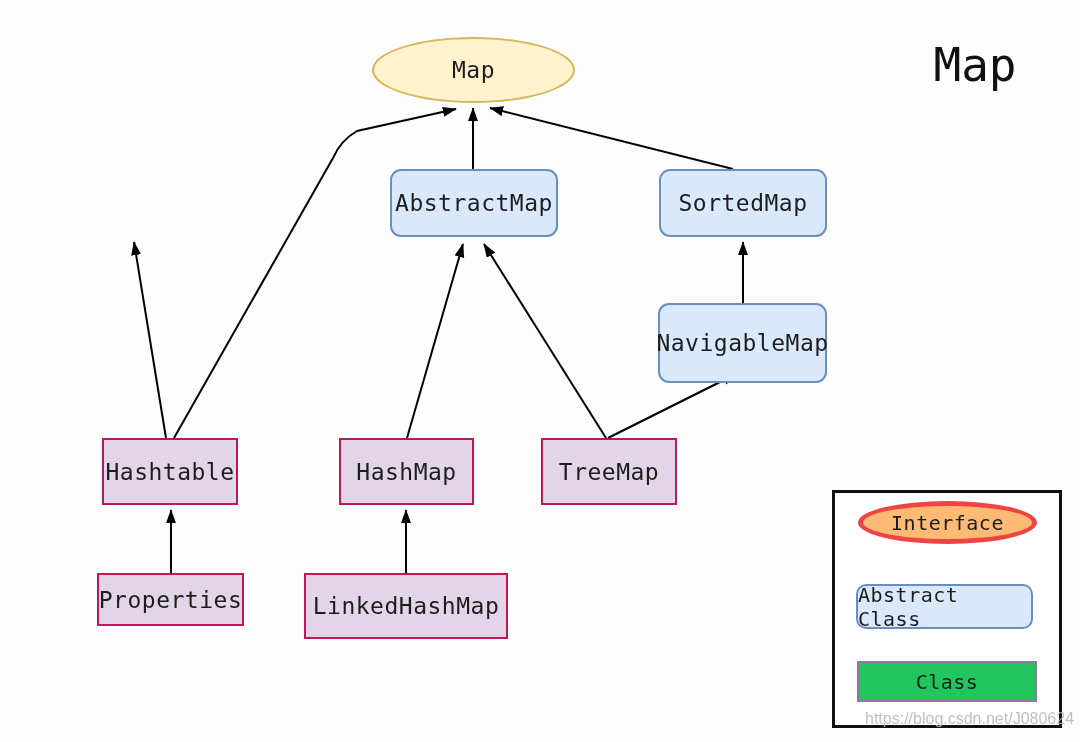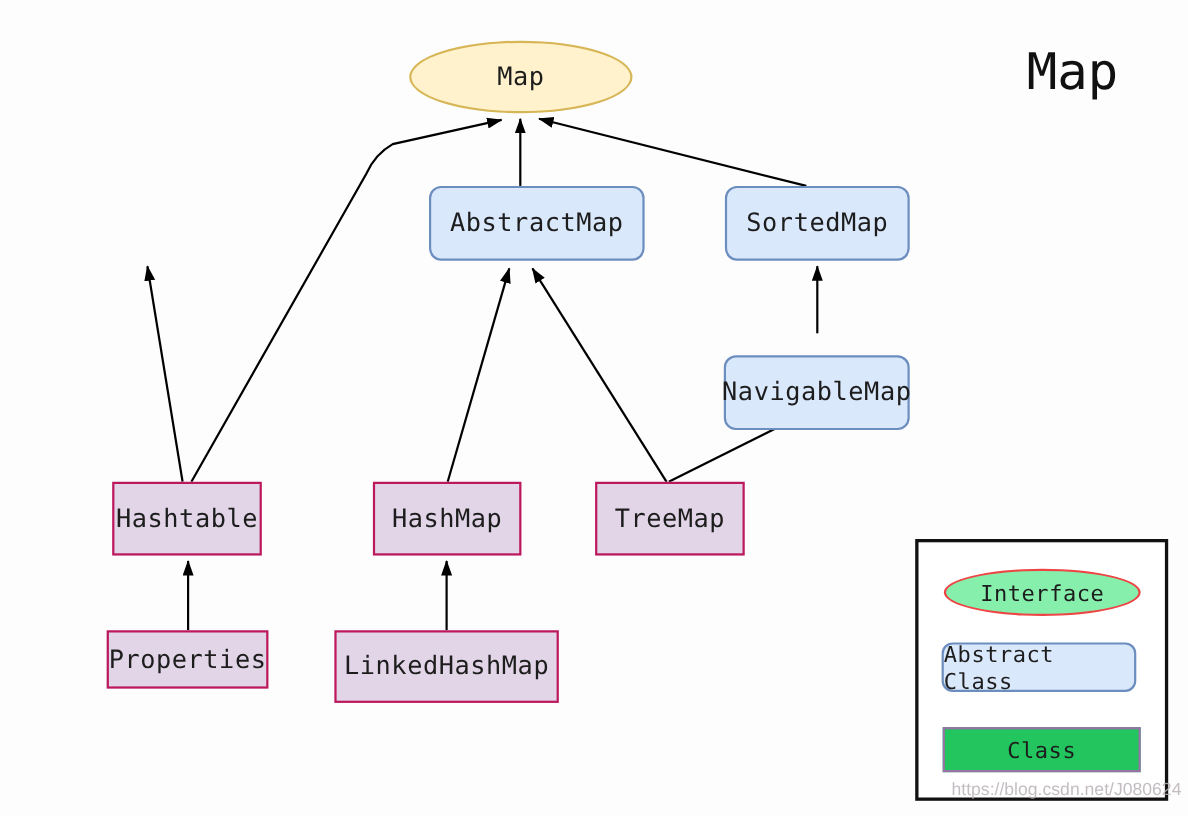--- a/index.html
+++ b/index.html
@@ -22,22 +22,22 @@
     font-size:46px;color:#111;
   }
   #legend{
     position:absolute;left:832px;top:490px;width:230px;height:238px;
     background:#fff;border:3px solid #111;box-sizing:border-box;
   }
   .legend-shape{
     position:absolute;display:flex;align-items:center;justify-content:center;
     box-sizing:border-box;font-size:20px;color:#1d1d1d;letter-spacing:.5px;
   }
-  #legend-interface{left:23px;top:24px;width:179px;height:43px;
-    background:#86efac;border:2px solid #ef4444;border-radius:50%;}
+  #legend-interface{left:23px;top:8px;width:179px;height:43px;
+    background:#fdba74;border:5px solid #ef4444;border-radius:50%;}
   #legend-abstract{left:21px;top:91px;width:177px;height:45px;
     background:#DAE8FC;border:2px solid #6C8EBF;border-radius:10px;}
   #legend-class{left:22px;top:168px;width:180px;height:41px;
     background:#22c55e;border:2px solid #9673A6;}
   #watermark{
     position:absolute;left:865px;top:710px;width:220px;
     font-family:"Liberation Sans",sans-serif;font-size:16px;
     color:rgba(185,178,183,0.85);white-space:nowrap;
   }
 </style>
@@ -64,25 +64,25 @@
       <path d="M606,438 L484,244" marker-end="url(#arrow)"></path>
       <path d="M608,438 L736,374" marker-end="url(#arrow)"></path>
     </g>
   </svg>
 
   <div id="diagram-title">Map</div>
 
   <div class="node node-interface" style="left:372px;top:37px;width:203px;height:66px;">Map</div>
 
 
-  <div class="node node-abstract" style="left:390px;top:169px;width:196px;height:68px;">AbstractMap</div>
+  <div class="node node-abstract" style="left:390px;top:169px;width:168px;height:68px;">AbstractMap</div>
 
   <div class="node node-abstract" style="left:659px;top:169px;width:168px;height:68px;">SortedMap</div>
 
-  <div class="node node-abstract" style="left:658px;top:303px;width:169px;height:68px;margin-top:20px;">NavigableMap</div>
+  <div class="node node-abstract" style="left:658px;top:303px;width:169px;height:80px;">NavigableMap</div>
 
   <div class="node node-class" style="left:102px;top:438px;width:136px;height:67px;">Hashtable</div>
 
   <div class="node node-class" style="left:339px;top:438px;width:135px;height:67px;">HashMap</div>
 
   <div class="node node-class" style="left:541px;top:438px;width:136px;height:67px;">TreeMap</div>
 
   <div class="node node-class" style="left:97px;top:573px;width:147px;height:53px;">Properties</div>
 
   <div class="node node-class" style="left:304px;top:573px;width:204px;height:66px;">LinkedHashMap</div>

